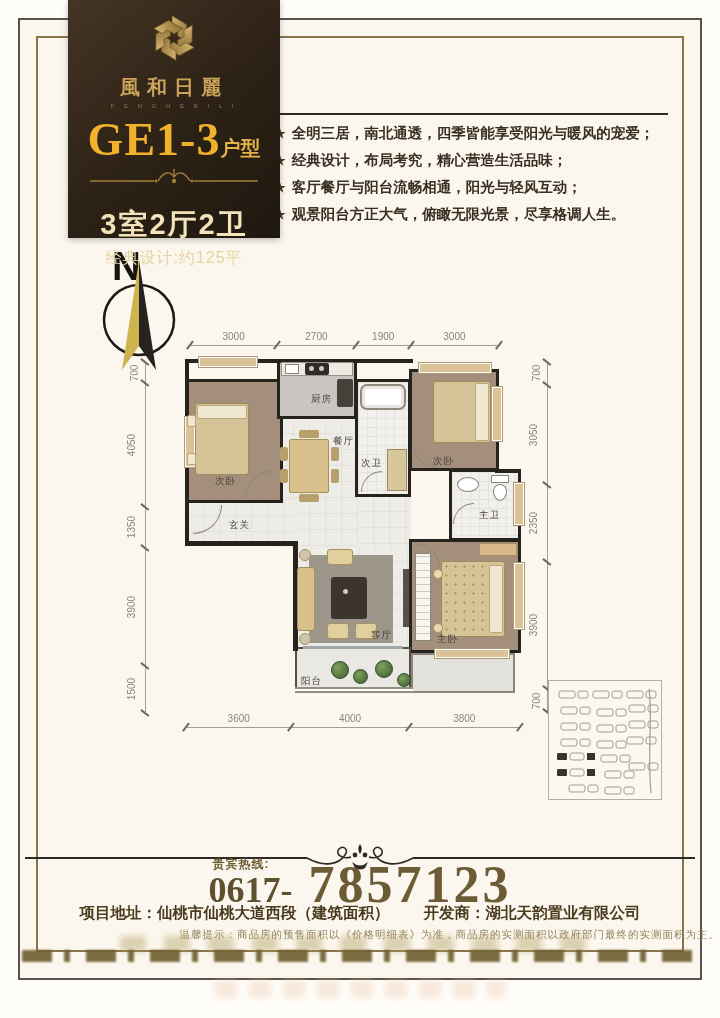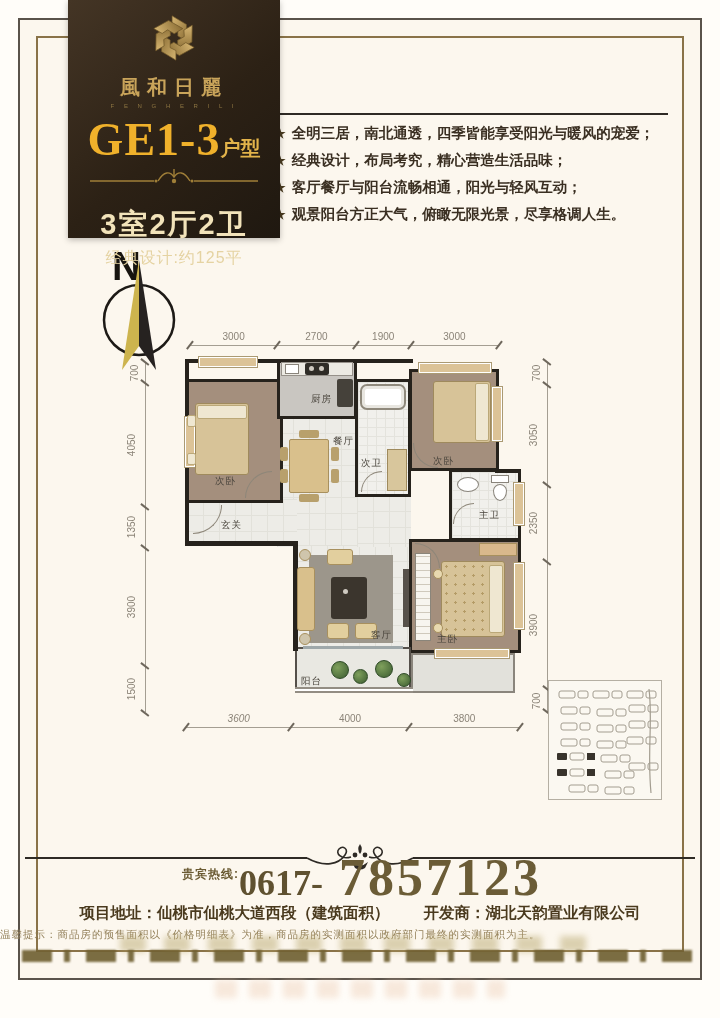--- a/index.html
+++ b/index.html
@@ -77,30 +77,30 @@
       height:1.5px;background:#6e675c;transform:rotate(38deg);}
   .dim-v .dim-label{position:absolute;top:50%;right:0;transform:translate(-10%,-50%) rotate(-90deg);
       font-size:10px;color:#8b8478;white-space:nowrap;}
   
   .sitemap{position:absolute;left:548px;top:680px;width:112px;height:118px;
            border:1px solid #b5afa3;background:#fbf8f1;}
   
   .divider{position:absolute;left:25px;top:842px;width:670px;height:28px;}
   .hotline{position:absolute;left:0;top:856px;width:720px;display:flex;
            justify-content:center;align-items:flex-end;}
-  .hot-left{display:flex;flex-direction:row;align-items:flex-start;margin-right:16px;}
+  .hot-left{display:flex;flex-direction:column;align-items:flex-start;margin-right:16px;}
   .hot-label{font-size:12px;font-weight:bold;color:#6b5b33;letter-spacing:1px;margin-left:4px;}
   .hot-prefix{font-family:"Liberation Serif",serif;font-weight:bold;font-size:36px;
               line-height:.95;color:#5f5130;}
   .hot-num{font-family:"Liberation Serif",serif;font-weight:bold;font-size:52px;line-height:.85;
            color:#6b5c36;letter-spacing:3px;}
   .addr{position:absolute;left:0;top:903px;width:720px;text-align:center;font-size:15.5px;
         font-weight:bold;color:#4a3a1e;}
   .addr .gap{display:inline-block;width:34px;}
-  .disclaimer{position:absolute;left:0;top:928px;width:720px;text-align:left;
+  .disclaimer{position:absolute;left:0;top:928px;width:720px;text-align:right;
         font-size:10.5px;color:#93805a;letter-spacing:1px;}
   
   .wm1{position:absolute;left:120px;top:936px;width:480px;height:16px;opacity:.45;
        filter:blur(3px);background:repeating-linear-gradient(90deg,#b4a265 0 26px,transparent 26px 44px);}
   .wm2{position:absolute;left:22px;top:950px;width:676px;height:12px;opacity:.9;filter:blur(1.2px);
        background:repeating-linear-gradient(90deg,#6e5f30 0 30px,transparent 30px 42px,#6e5f30 42px 48px,transparent 48px 64px);}
   .wm3{position:absolute;left:215px;top:980px;width:290px;height:18px;opacity:.4;filter:blur(3px);
        background:repeating-linear-gradient(90deg,#eccab0 0 22px,transparent 22px 34px);}
 </style>
 </head>
@@ -251,42 +251,42 @@
   <div class="plant" style="left:168px;top:312px;width:13px;height:13px"></div>
   <div class="plant" style="left:190px;top:303px;width:16px;height:16px"></div>
   <div class="plant" style="left:212px;top:316px;width:12px;height:12px"></div>
 
   <span class="rlabel" style="left:30px;top:118px">次卧</span>
   <span class="rlabel" style="left:126px;top:36px">厨房</span>
   <span class="rlabel" style="left:148px;top:78px">餐厅</span>
   <span class="rlabel" style="left:176px;top:100px">次卫</span>
   <span class="rlabel" style="left:248px;top:98px">次卧</span>
   <span class="rlabel" style="left:294px;top:152px">主卫</span>
-  <span class="rlabel" style="left:36px;top:162px">玄关</span>
+  <span class="rlabel" style="left:44px;top:162px">玄关</span>
   <span class="rlabel" style="left:186px;top:272px">客厅</span>
   <span class="rlabel" style="left:252px;top:276px">主卧</span>
   <span class="rlabel" style="left:116px;top:318px">阳台</span>
 </div>
 
 <div class="dim-h" style="left:190px;top:330px;width:308px">
     <div class="seg" style="flex: 3000 1 0px;">
       <span class="dim-label">3000</span>
     </div>
     <div class="seg" style="flex: 2700 1 0px;">
       <span class="dim-label">2700</span>
     </div>
     <div class="seg" style="flex: 1900 1 0px;">
       <span class="dim-label">1900</span>
     </div>
     <div class="seg" style="flex: 3000 1 0px;">
       <span class="dim-label">3000</span>
     </div>
   </div>
 <div class="dim-h" style="left:186px;top:712px;width:334px">
-    <div class="seg" style="flex: 3600 1 0px; font-style: italic;">
+    <div class="seg" style="flex: 3600 1 0px;">
       <span class="dim-label">3600</span>
     </div>
     <div class="seg" style="flex: 4000 1 0px;">
       <span class="dim-label">4000</span>
     </div>
     <div class="seg" style="flex: 3800 1 0px;">
       <span class="dim-label">3800</span>
     </div>
   </div>
 <div class="dim-v" style="left:130px;top:362px;height:350px">

